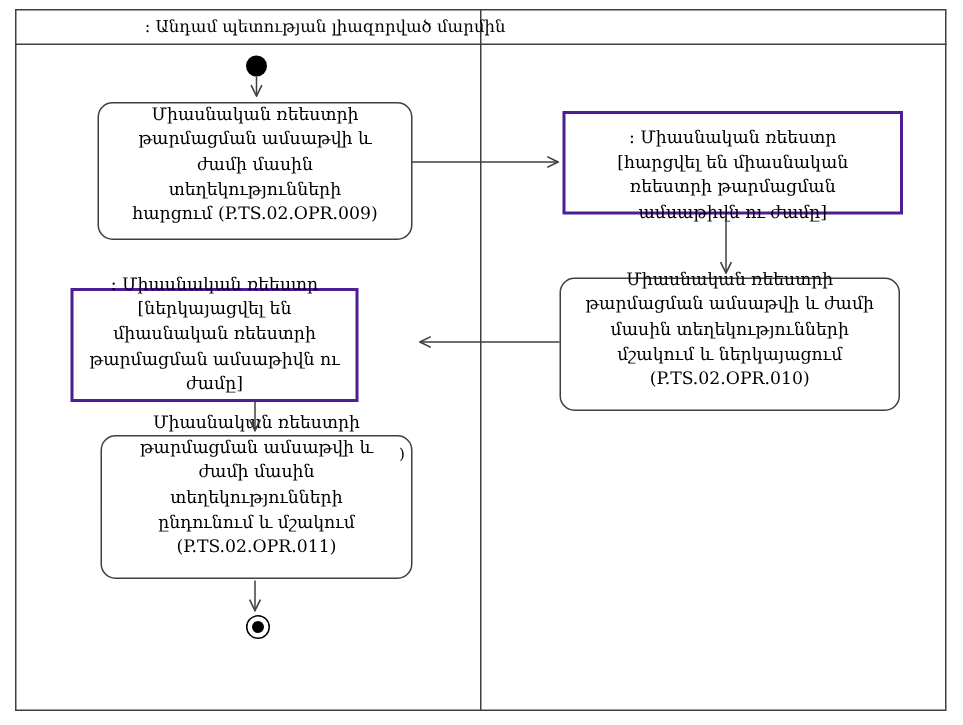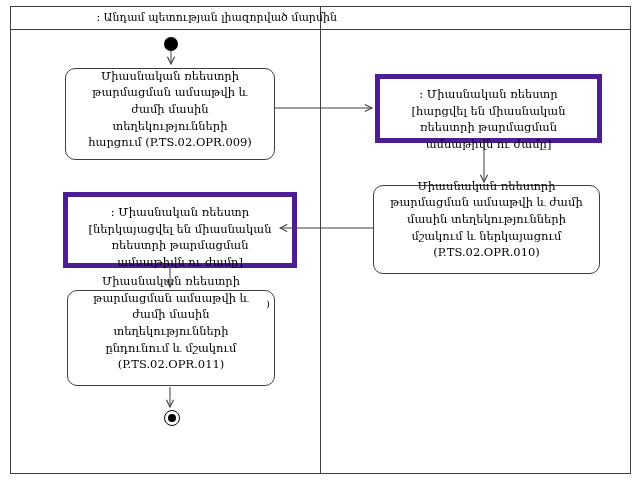--- a/index.html
+++ b/index.html
@@ -33,28 +33,28 @@
   .lane-header.right { left: 320px; width: 311px; }
 
   .action {
     position: absolute; box-sizing: border-box;
     border: 1px solid #3f3f3f; border-radius: 10px; background: #ffffff;
     display: flex; align-items: flex-end; justify-content: center;
     text-align: center; font-size: 11.5px; line-height: 1.45;
   }
   .objectnode {
     position: absolute; box-sizing: border-box;
-    border: 5px solid #4c1d95; background: #ffffff;
+    border: 2px solid #4c1d95; background: #ffffff;
     display: flex; align-items: flex-start; justify-content: center;
     text-align: center; font-size: 11.5px; line-height: 1.45;
   }
   #action009    { left: 65px;  top: 68px;  width: 210px; height: 92px; padding: 2px 22px 8px; }
   #objRequested { left: 375px; top: 74px;  width: 227px; height: 69px; padding: 7px 14px 2px; }
   #action010    { left: 373px; top: 185px; width: 227px; height: 89px; padding: 2px 14px 12px; }
-  #objPresented { left: 63px;  top: 192px; width: 234px; height: 76px; padding: 7px 10px 2px; }
+  #objPresented { left: 47px;  top: 192px; width: 192px; height: 76px; padding: 7px 10px 2px; align-items: flex-end; }
   #action011    { left: 67px;  top: 290px; width: 208px; height: 96px; padding: 2px 16px 12px; }
 
   .initial-node {
     position: absolute; left: 164px; top: 37px; width: 14px; height: 14px;
     background: #000000; border-radius: 50%;
   }
   .final-node {
     position: absolute; left: 164px; top: 410px; width: 16px; height: 16px;
     border: 1px solid #000000; border-radius: 50%; box-sizing: border-box;
   }

